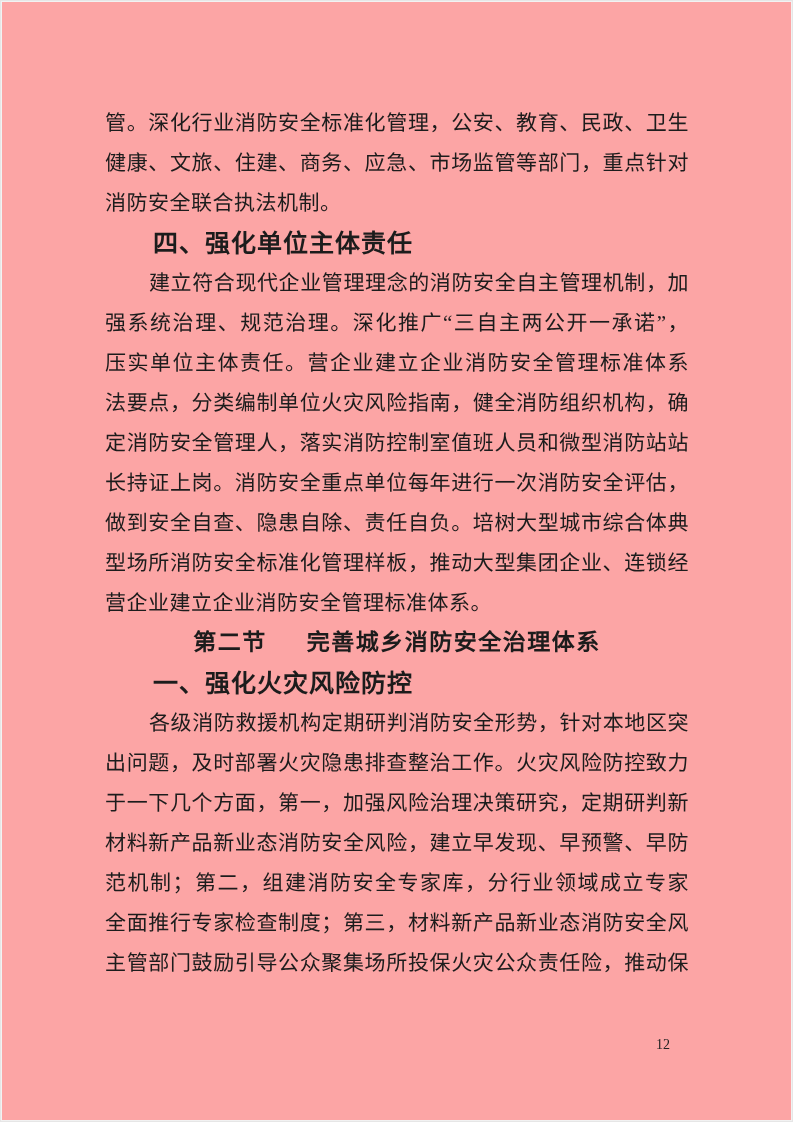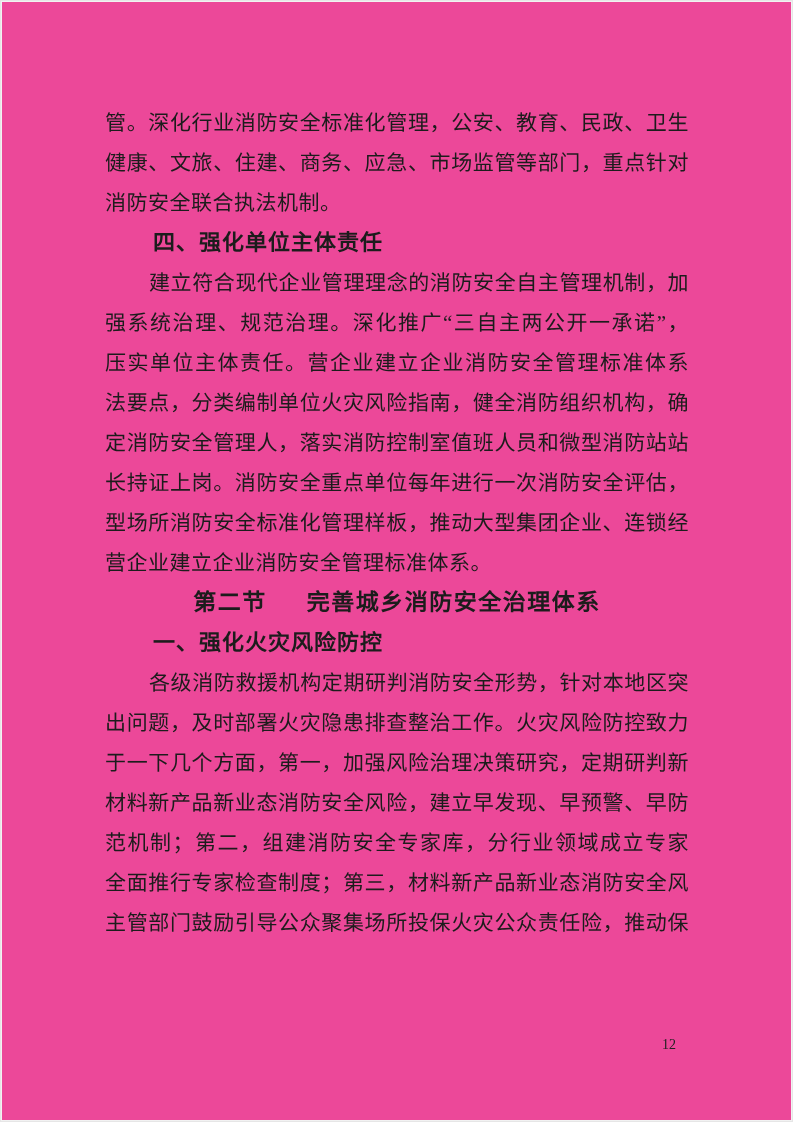--- a/index.html
+++ b/index.html
@@ -4,21 +4,21 @@
 <style>
   html, body {
     margin: 0;
     padding: 0;
     background: #ffffff;
   }
   .page {
     position: relative;
     width: 793px;
     height: 1122px;
-    background: #ec4899;
+    background: #fca5a5;
     box-sizing: border-box;
     border: 1px solid #e6e6e6;
     box-shadow: inset 0 0 0 1px #f2f2f2;
     overflow: hidden;
     color: #1c1c1c;
     font-family: "Liberation Serif", "DejaVu Serif", serif;
   }
   .content {
     position: absolute;
     left: 104px;
@@ -41,38 +41,38 @@
   .lastline {
     text-align: right;
     text-align-last: left;
   }
   .indent {
     text-indent: 44px;
   }
   .h-black {
     font-family: "Liberation Sans", "DejaVu Sans", sans-serif;
     font-weight: bold;
-    font-size: 22px;
+    font-size: 25px;
     padding-left: 48px;
     letter-spacing: 1px;
   }
   .section-title {
     text-align: center;
     text-align-last: center;
     font-weight: bold;
     font-size: 23px;
     font-family: "Liberation Serif", "DejaVu Serif", serif;
     letter-spacing: 1.5px;
   }
   .section-title .part1 {
     margin-right: 40px;
   }
   .page-number {
     position: absolute;
-    right: 116px;
+    right: 122px;
     top: 1036px;
     font-size: 14px;
     font-family: "Liberation Serif", "DejaVu Serif", serif;
     color: #222222;
   }
 </style>
 </head>
 <body>
 
 <div class="page">
@@ -86,20 +86,21 @@
 
     <div class="tline h-black">四、强化单位主体责任</div>
 
     <div>
       <div class="tline jline indent">建立符合现代企业管理理念的消防安全自主管理机制，加</div>
       <div class="tline jline">强系统治理、规范治理。深化推广“三自主两公开一承诺”，</div>
       <div class="tline jline">压实单位主体责任。营企业建立企业消防安全管理标准体系</div>
       <div class="tline jline">法要点，分类编制单位火灾风险指南，健全消防组织机构，确</div>
       <div class="tline jline">定消防安全管理人，落实消防控制室值班人员和微型消防站站</div>
       <div class="tline jline">长持证上岗。消防安全重点单位每年进行一次消防安全评估，</div>
+      <div class="tline jline">做到安全自查、隐患自除、责任自负。培树大型城市综合体典</div>
       <div class="tline jline">型场所消防安全标准化管理样板，推动大型集团企业、连锁经</div>
       <div class="tline lastline">营企业建立企业消防安全管理标准体系。</div>
     </div>
 
     <div class="tline section-title">
       <span class="part1">第二节</span><span>完善城乡消防安全治理体系</span>
     </div>
 
     <div class="tline h-black">一、强化火灾风险防控</div>
 

